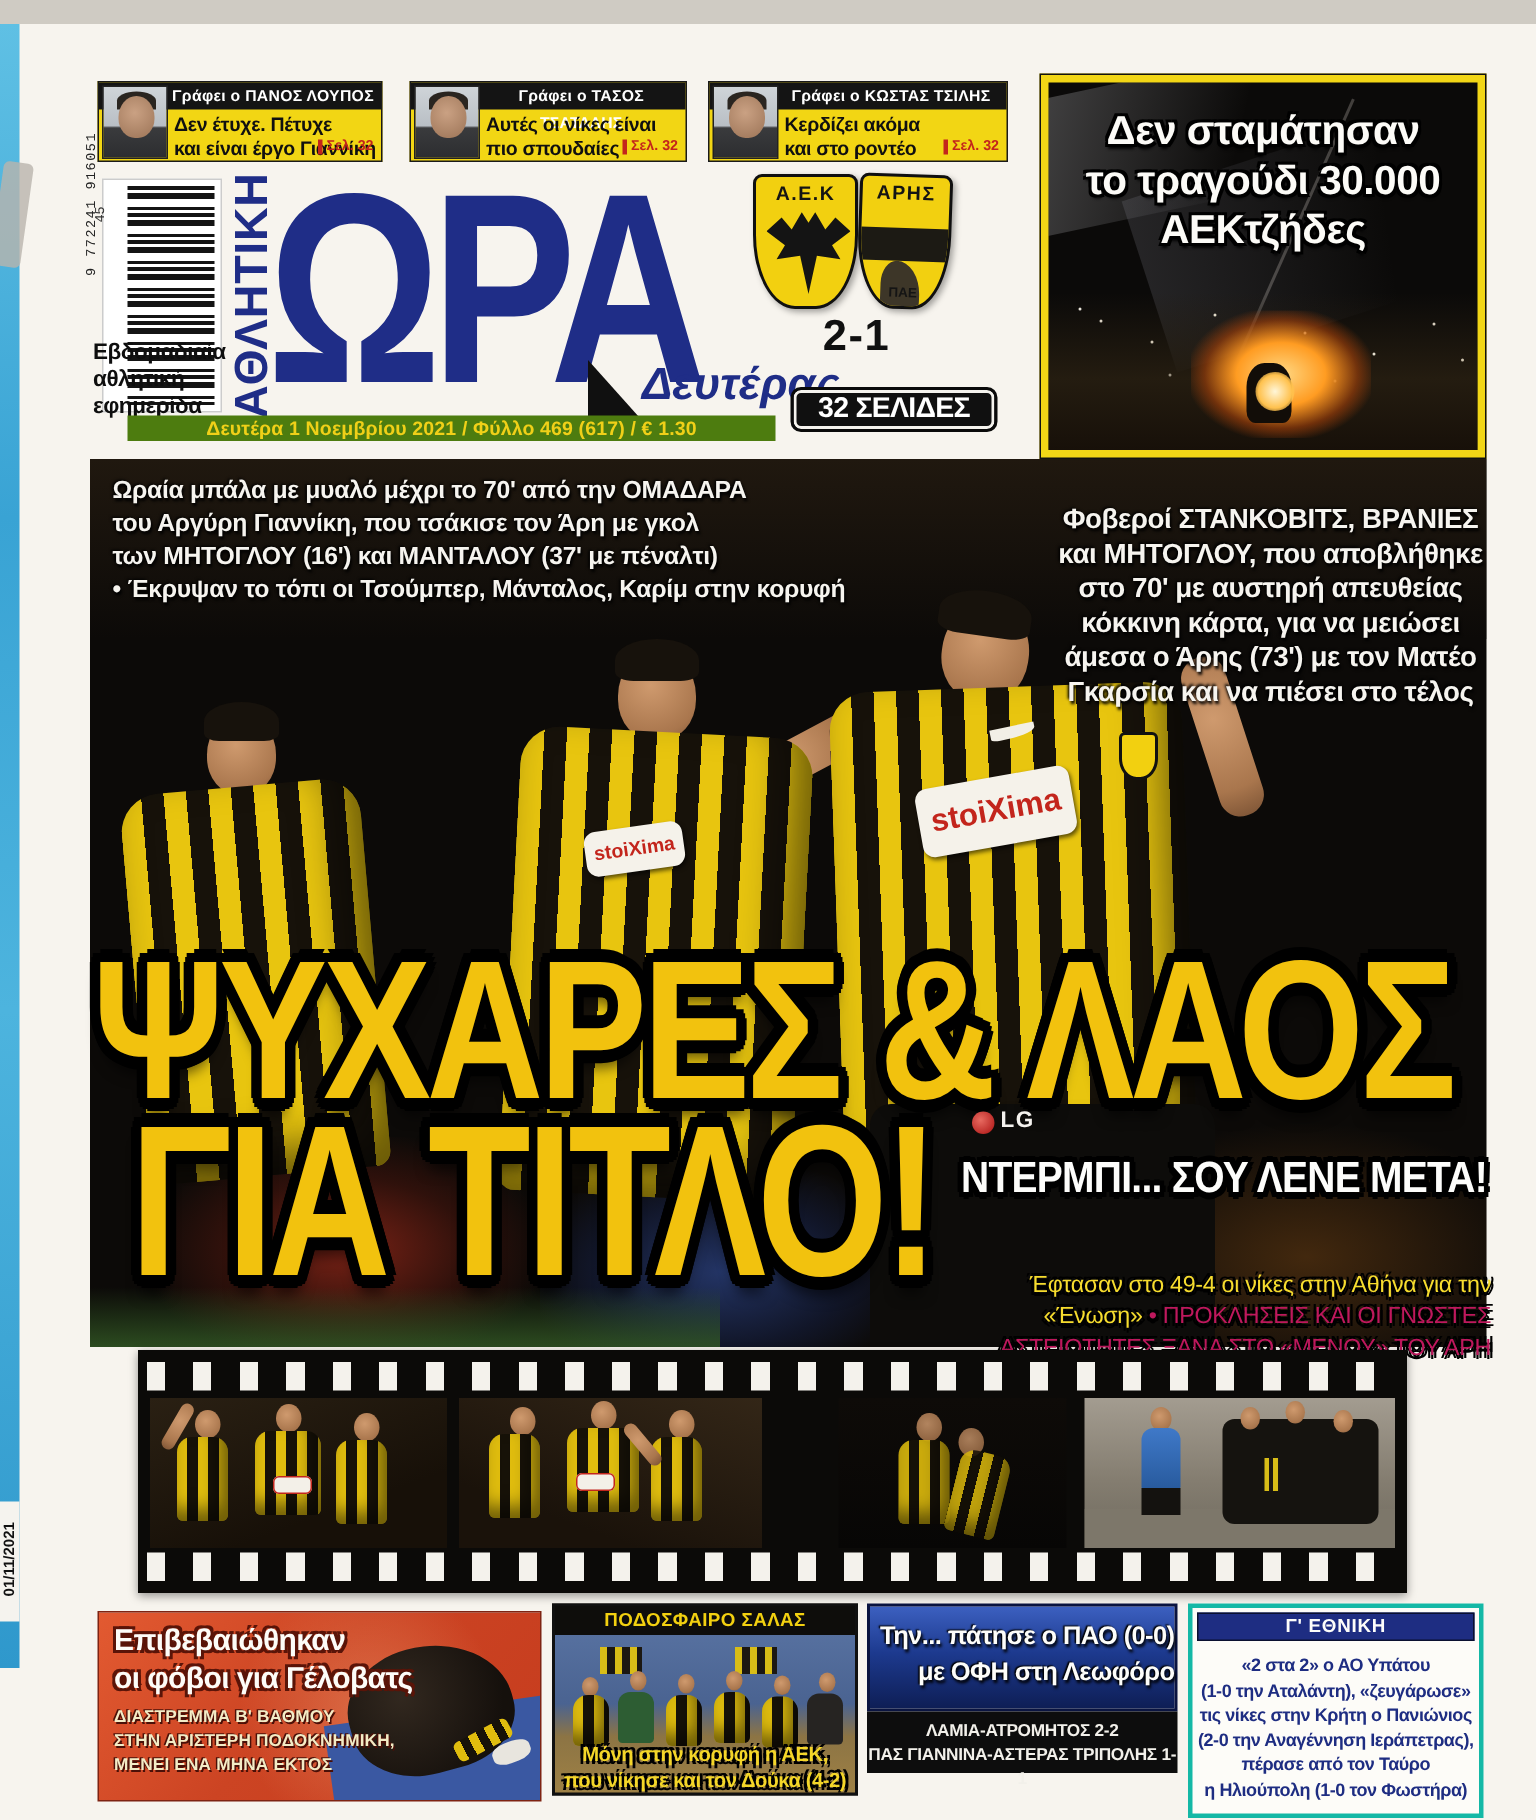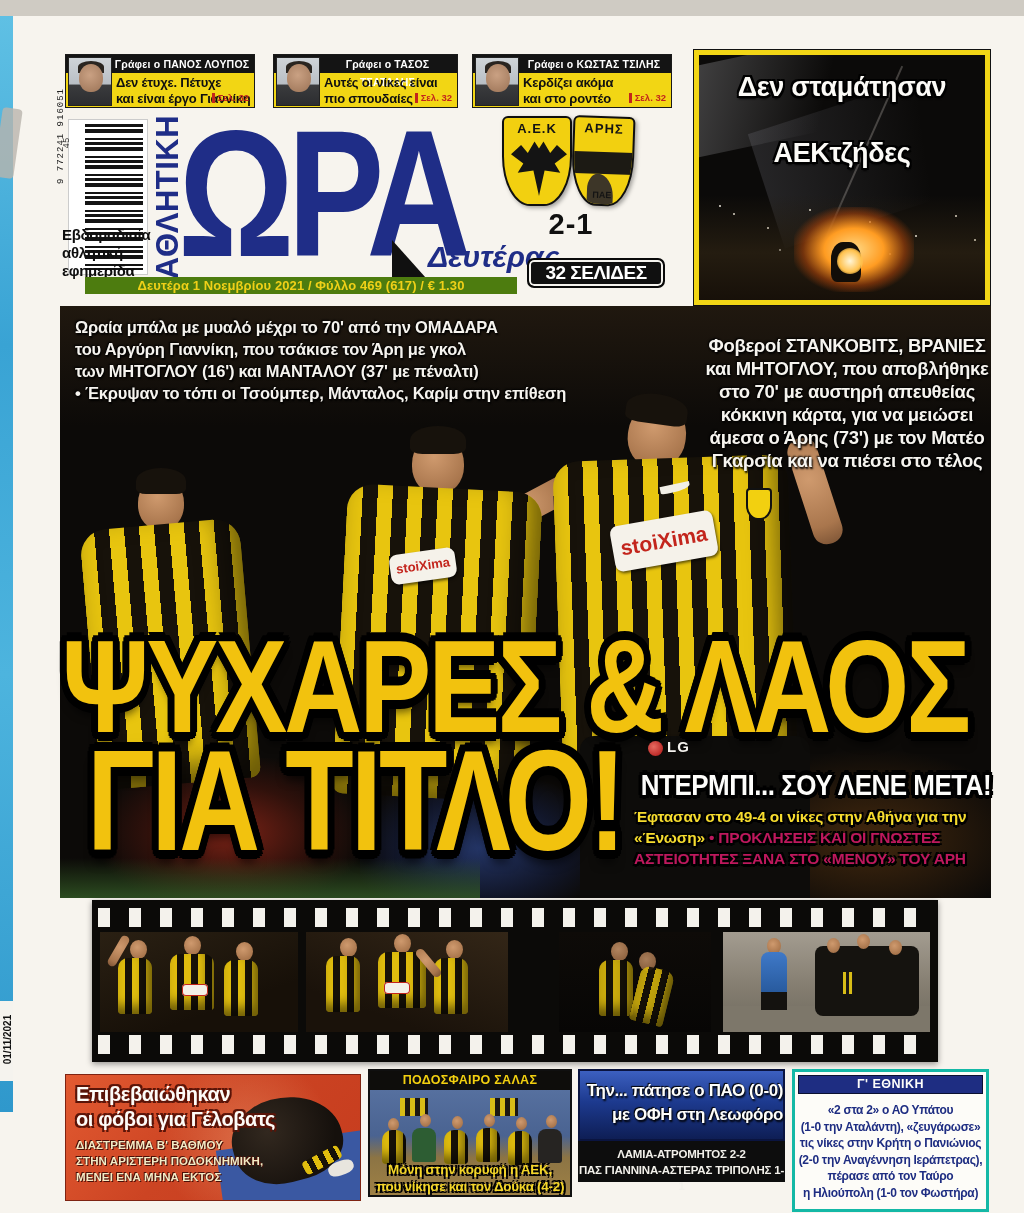--- a/index.html
+++ b/index.html
@@ -133,21 +133,21 @@
                   -5px 5px 0 #000,0 7px 0 #000,5px 5px 0 #000,-6px 3px 0 #000,6px 3px 0 #000,
                   -6px -3px 0 #000,6px -3px 0 #000,-3px 6px 0 #000,3px 6px 0 #000,0 10px 8px rgba(0,0,0,.55); }
   .hl1 { left:45px; top:594px; width:940px; font-size:108px; letter-spacing:-3px;
          transform:scaleY(1.22); transform-origin:center top; }
   .hl2 { left:55px; top:702px; width:600px; font-size:112px; letter-spacing:-3px;
          transform:scaleY(1.28); transform-origin:center top; }
 
   .subhl { left:638px; top:752px; width:356px; text-align:center; color:#fdfdfb; font-size:26px;
            font-weight:900; letter-spacing:-.5px; transform:scaleY(1.12); transform-origin:center top;
            text-shadow:-3px -3px 0 #000,3px -3px 0 #000,-3px 3px 0 #000,3px 3px 0 #000,0 -4px 0 #000,0 4px 0 #000,-4px 0 0 #000,4px 0 0 #000; }
-  .deck { left:634px; top:790px; width:360px; text-align:left; font-weight:700; font-size:15.5px;
+  .deck { left:634px; top:830px; width:360px; text-align:right; font-weight:400; font-size:15.5px;
           line-height:21px; letter-spacing:-.2px;
           text-shadow:-2px -2px 0 #000,2px -2px 0 #000,-2px 2px 0 #000,2px 2px 0 #000,0 3px 0 #000; }
   .deck .y { color:#f6dc2e; }
   .deck .w { color:#be185d; }
 
   
   .introL { left:75px; top:300px; width:500px; color:#f6f4ef; font-size:16.5px; font-weight:bold;
             line-height:22px; letter-spacing:-.2px; text-shadow:1px 2px 2px #000, -1px -1px 2px #000; }
   .introR { left:702px; top:318px; width:290px; color:#f6f4ef; font-size:18.5px; font-weight:bold;
             line-height:23px; text-align:center; letter-spacing:-.3px; text-shadow:1px 2px 2px #000,-1px -1px 2px #000; }
@@ -271,21 +271,21 @@
       <div class="promo-streak1"></div>
       <div class="promo-streak2"></div>
       <div class="promo-scratch"></div>
       <div class="promo-crowd"></div>
       <div class="promo-dots"></div>
       <div class="promo-flare"></div>
       <div class="promo-capo"></div>
       <div class="promo-flare-core"></div>
       <div class="promo-title">
         <span>Δεν σταμάτησαν</span><br>
-        <br>
+        <span>το τραγούδι 30.000</span><br>
         <span>ΑΕΚτζήδες</span>
       </div>
     </div>
   </div>
 
   <div class="a barcode">
       <div class="barcode-bars"></div>
     </div>
   <div class="a barcode-num">9 772241 916051</div>
   <div class="a barcode-top">45</div>
@@ -343,21 +343,21 @@
 
   <div class="a lg-wrap">
     <div class="lg-dot"></div>
     <div class="lg-text">LG</div>
   </div>
 
   <div class="a introL">
     <span>Ωραία μπάλα με μυαλό μέχρι το 70' από την ΟΜΑΔΑΡΑ</span><br>
     <span>του Αργύρη Γιαννίκη, που τσάκισε τον Άρη με γκολ</span><br>
     <span>των ΜΗΤΟΓΛΟΥ (16') και ΜΑΝΤΑΛΟΥ (37' με πέναλτι)</span><br>
-    <span>• Έκρυψαν το τόπι οι Τσούμπερ, Μάνταλος, Καρίμ στην επίθεση</span>
+    <span>• Έκρυψαν το τόπι οι Τσούμπερ, Μάνταλος, Καρίμ στην κορυφή</span>
   </div>
   <div class="a introR">
     <span>Φοβεροί ΣΤΑΝΚΟΒΙΤΣ, ΒΡΑΝΙΕΣ</span><br>
     <span>και ΜΗΤΟΓΛΟΥ, που αποβλήθηκε</span><br>
     <span>στο 70' με αυστηρή απευθείας</span><br>
     <span>κόκκινη κάρτα, για να μειώσει</span><br>
     <span>άμεσα ο Άρης (73') με τον Ματέο</span><br>
     <span>Γκαρσία και να πιέσει στο τέλος</span>
   </div>
 

